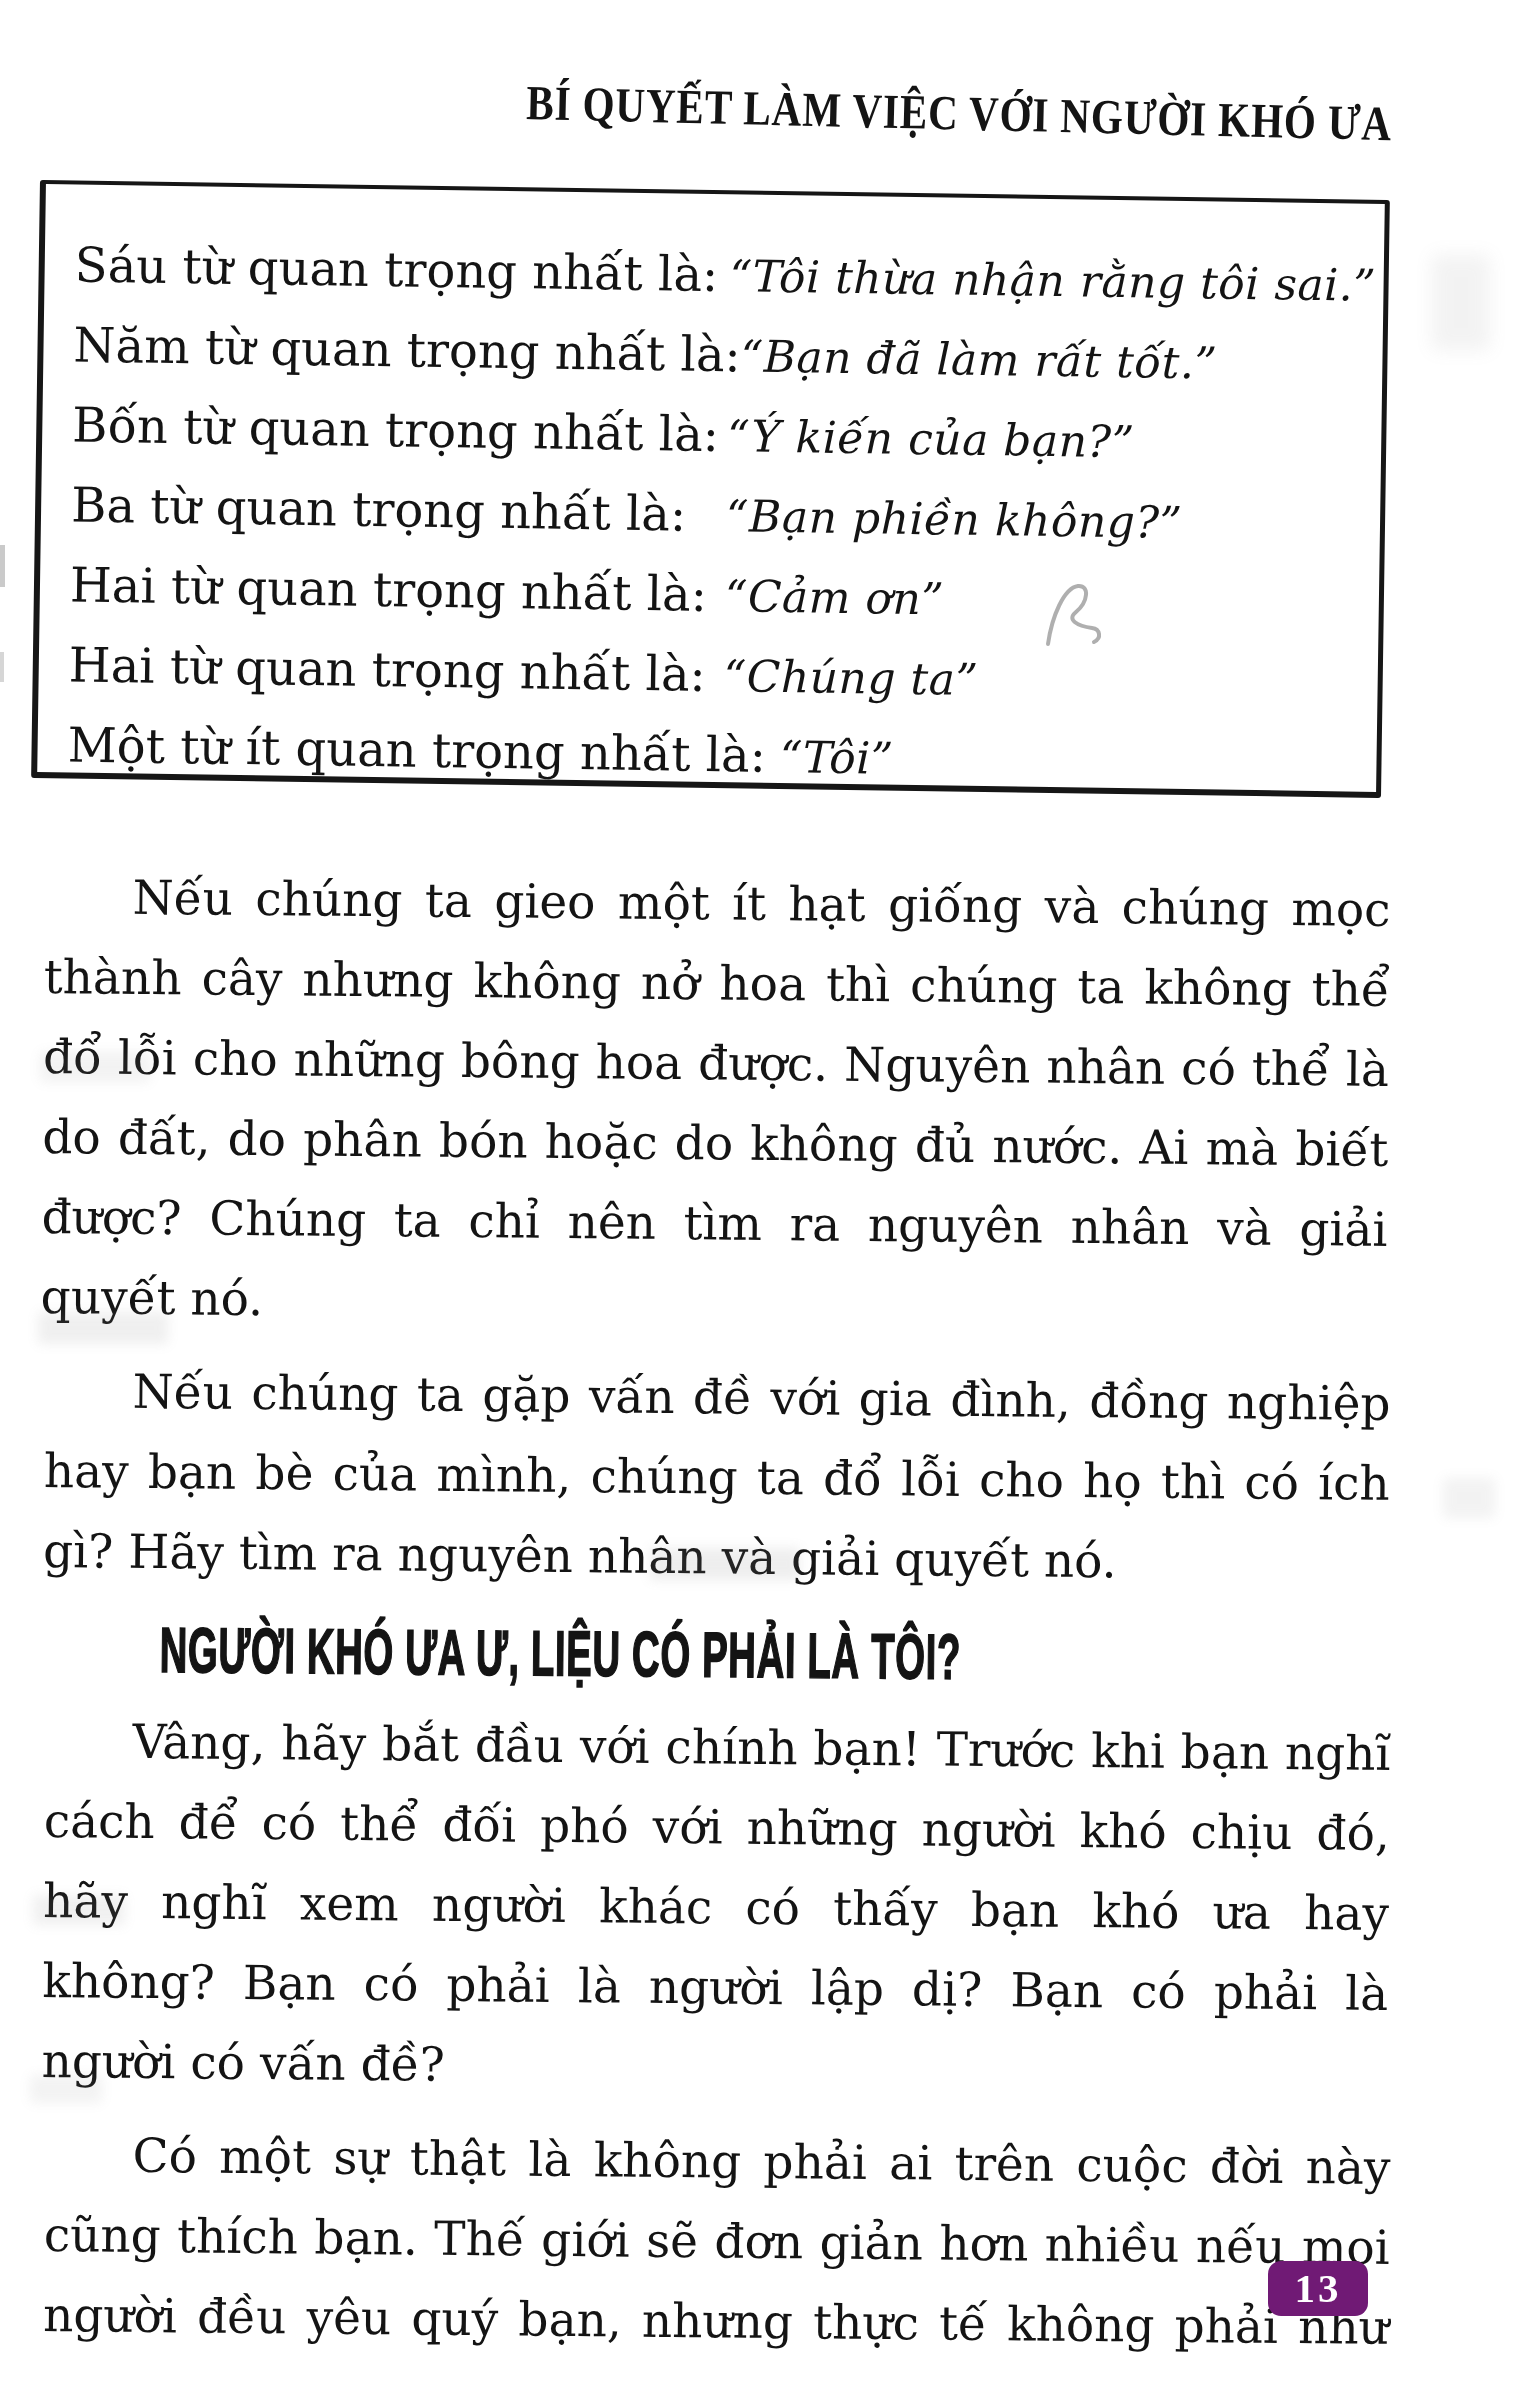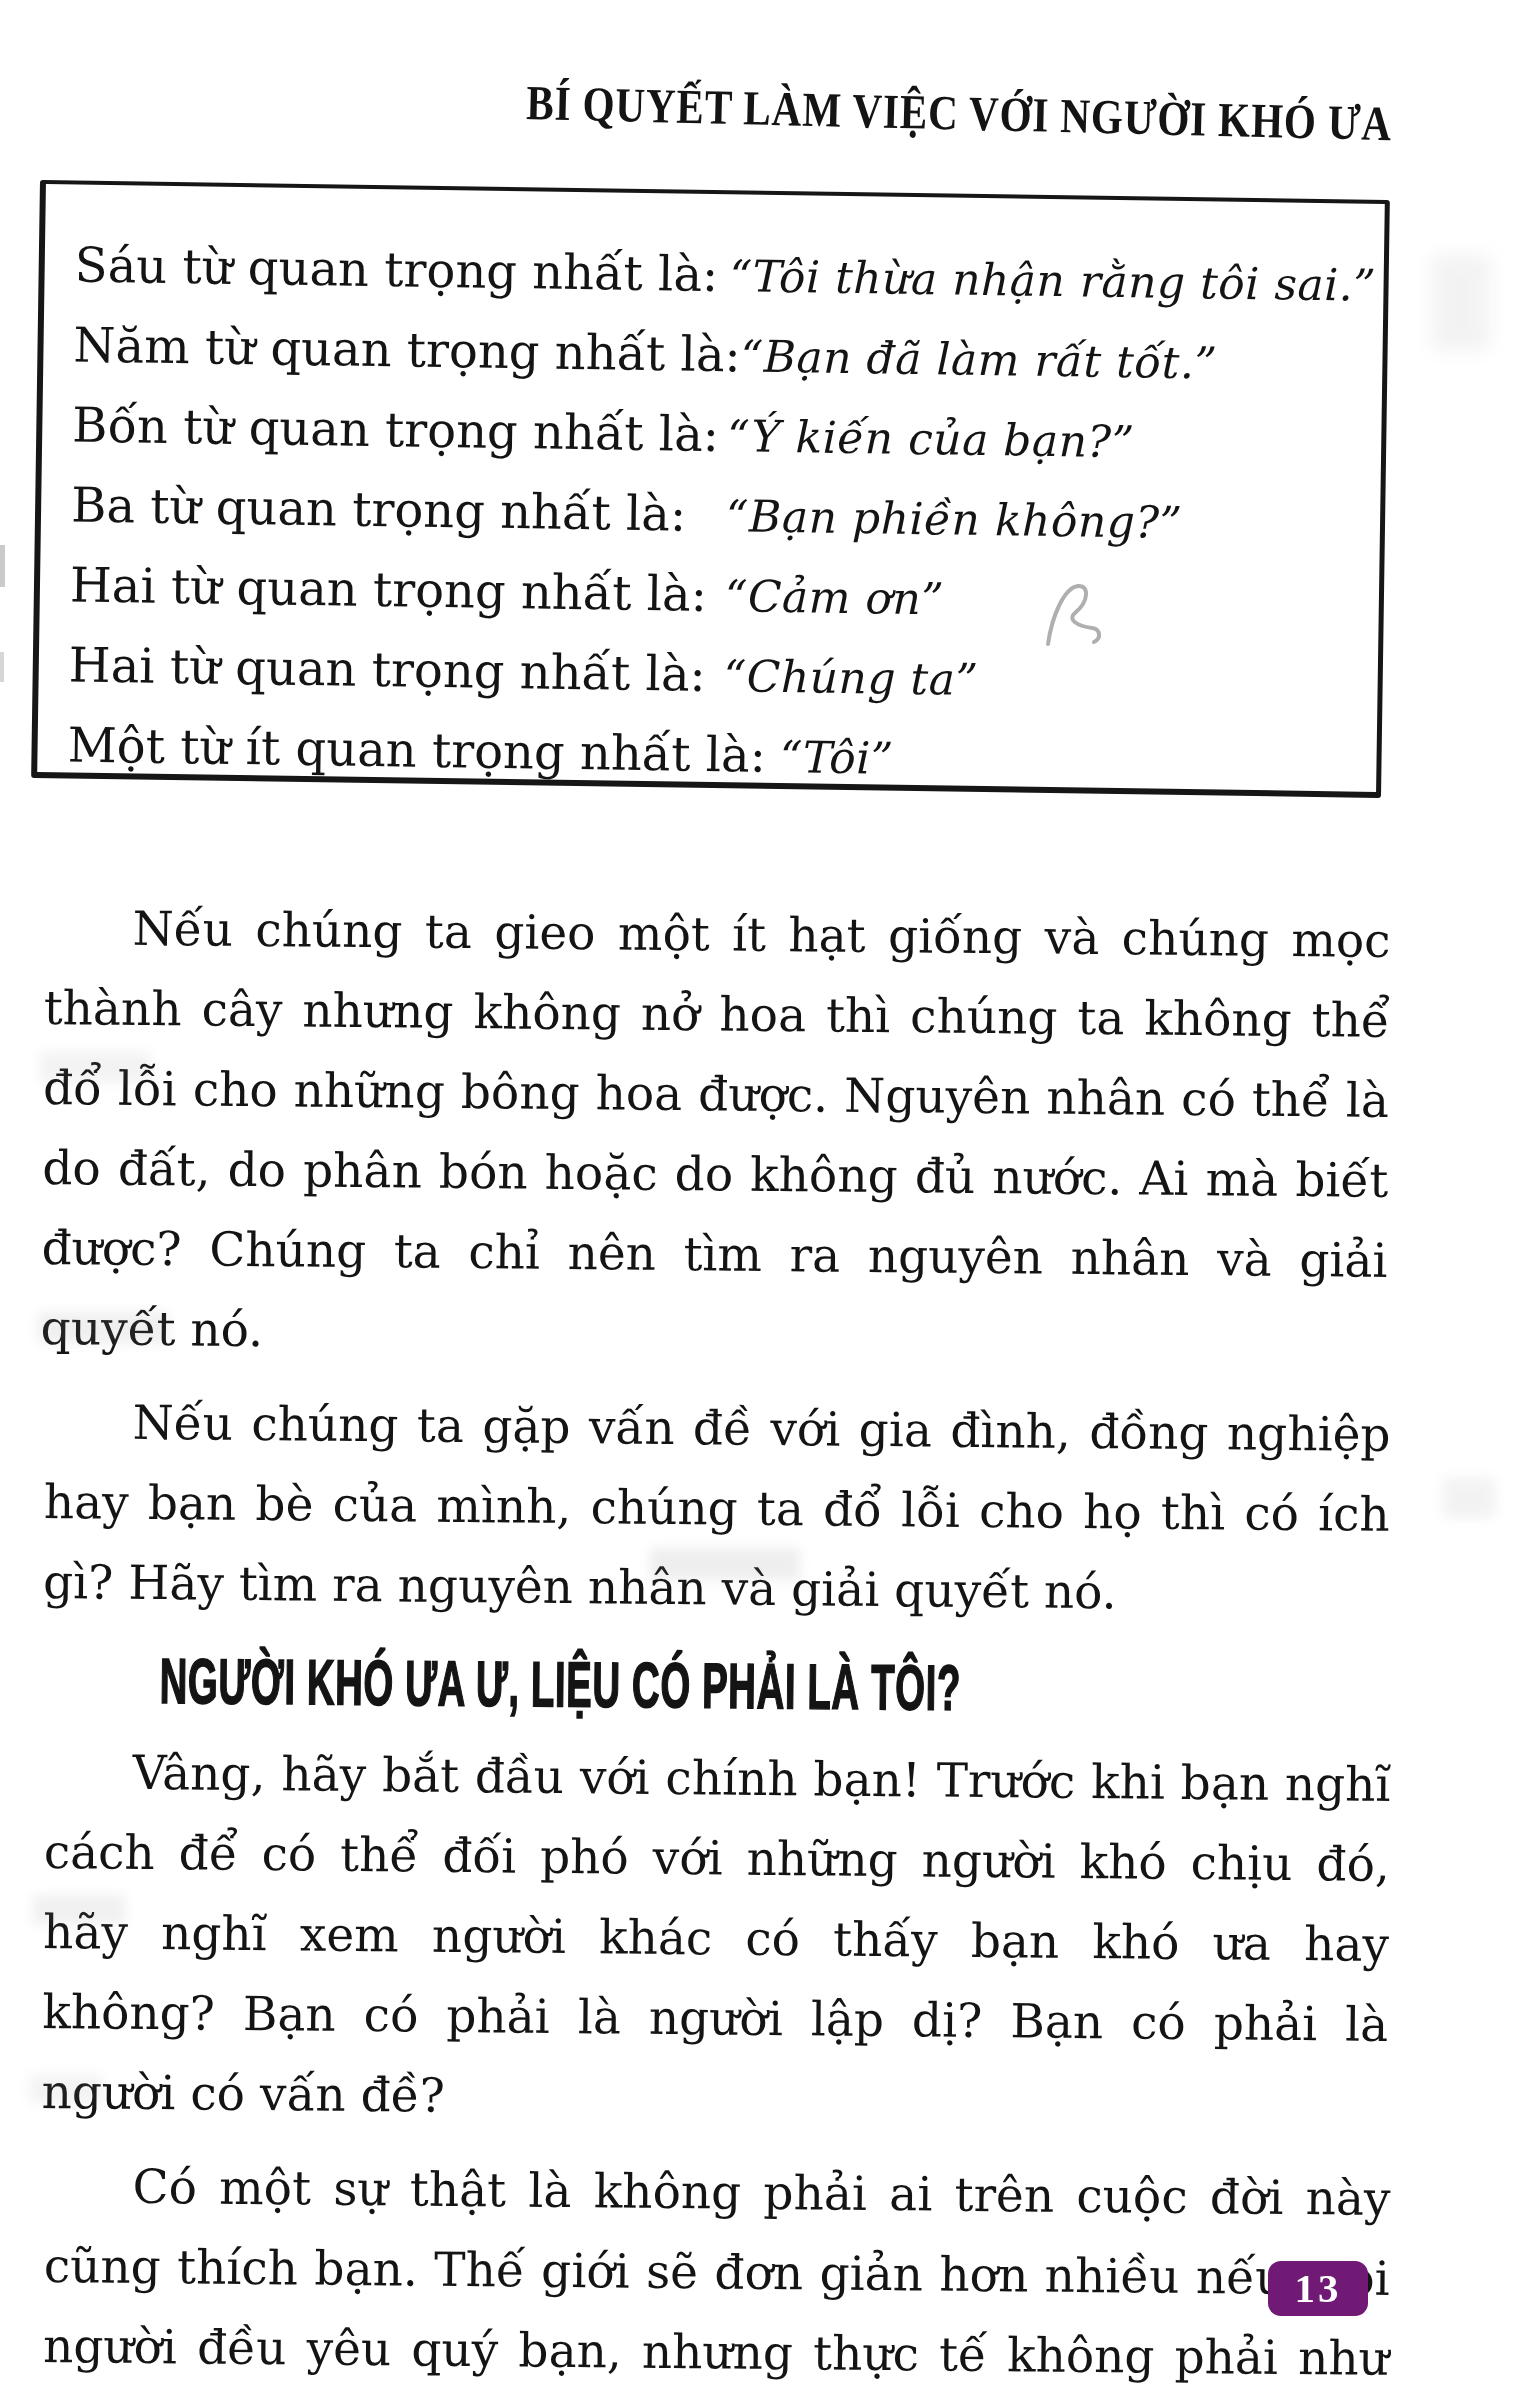--- a/index.html
+++ b/index.html
@@ -55,21 +55,21 @@
   }
   .quote-row:last-child .quote-label{min-width:0;margin-right:14px;}
   .quote-value{
     font-style:italic;
     font-size:44px;
     letter-spacing:0.5px;
   }
 
   
   .body-column{
-    position:absolute;left:45px;top:888px;width:1346px;
+    position:absolute;left:45px;top:857px;width:1346px;
   }
   .body-paragraph{
     margin:0;
     font-size:47px;
     line-height:80px;
     text-align:justify;
     text-indent:88px;
     transform:rotate(0.55deg);
     transform-origin:left top;
   }

